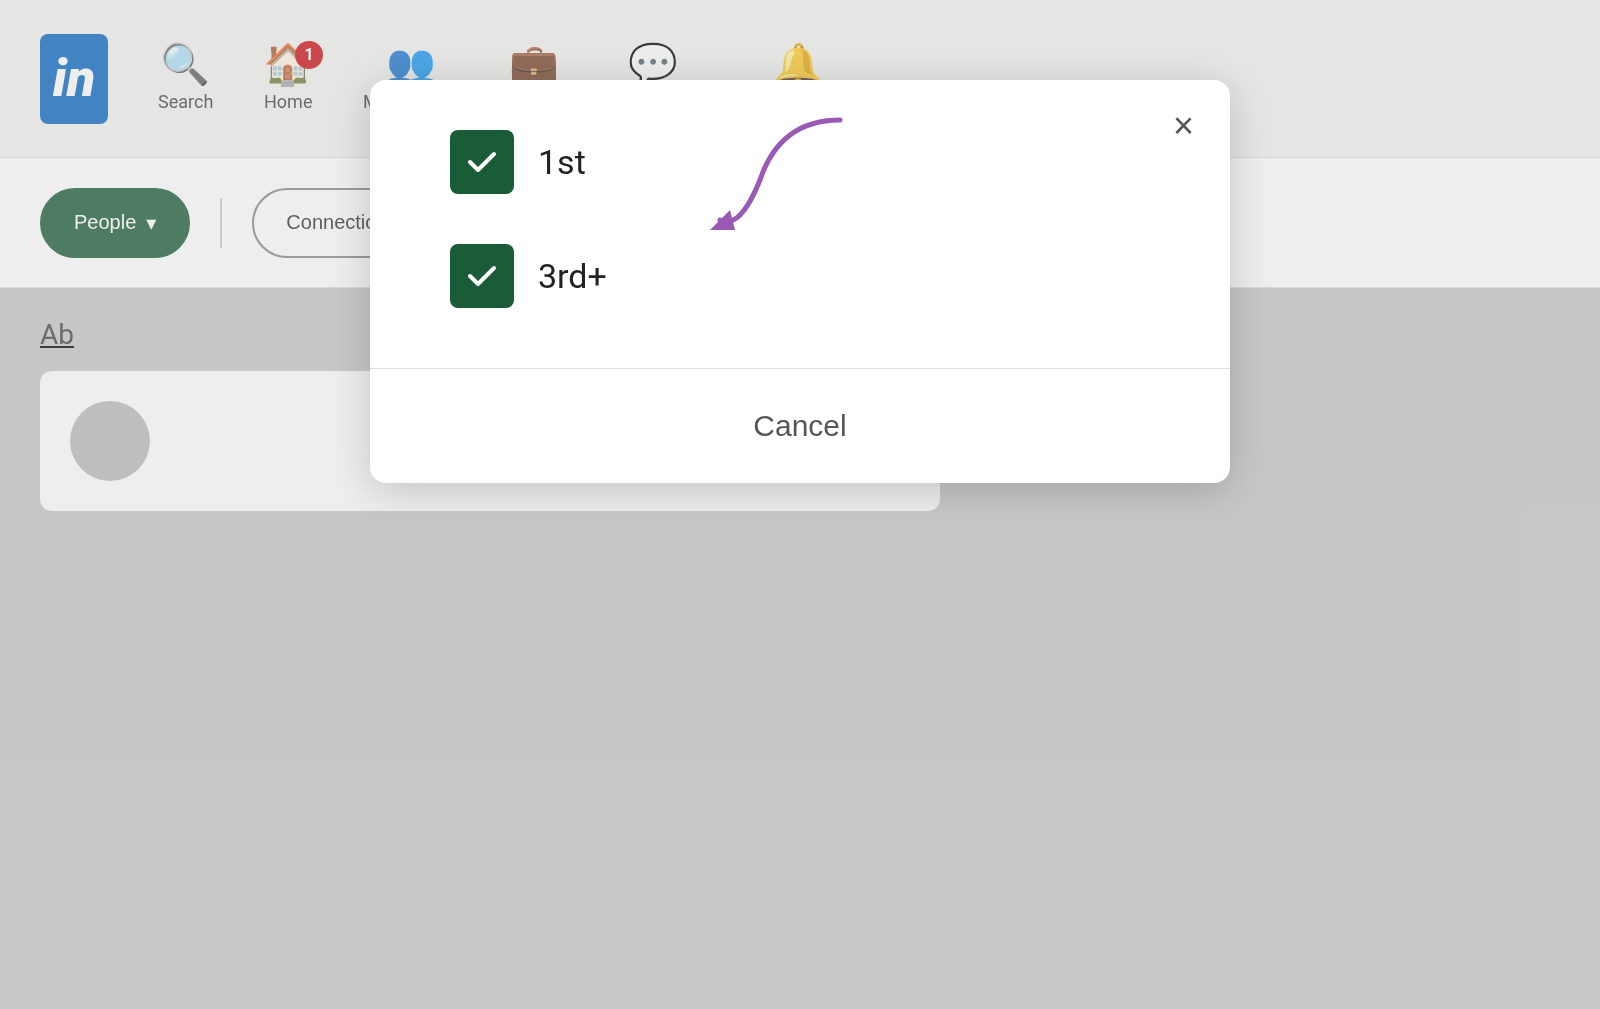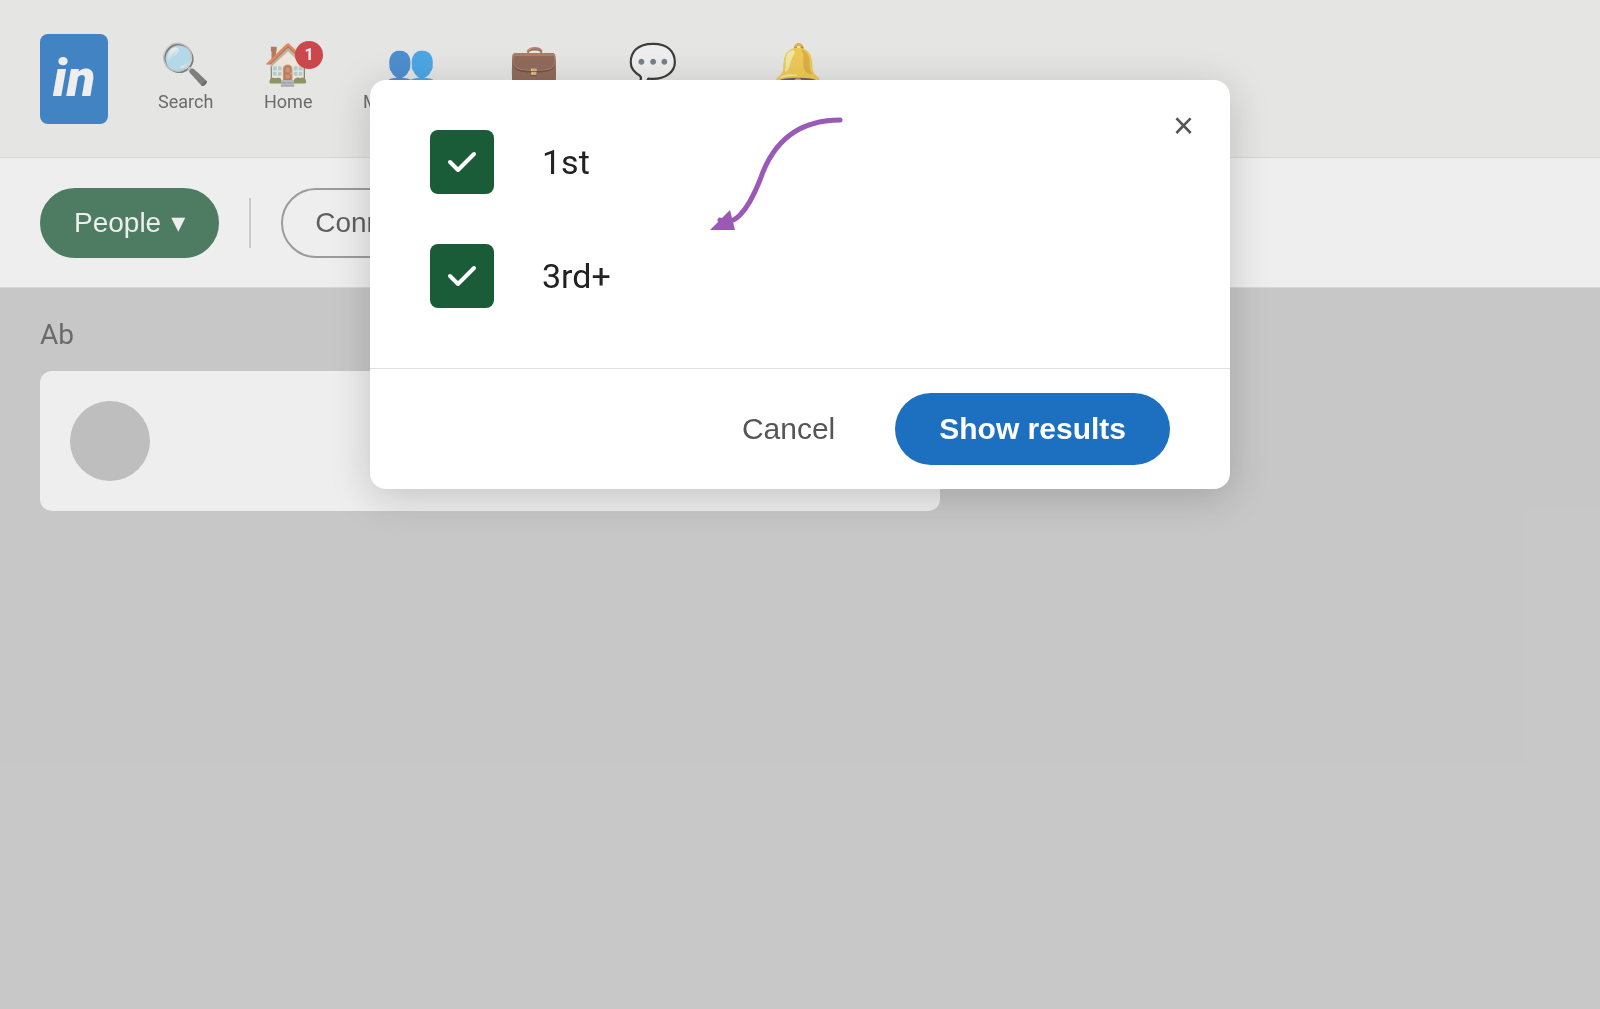--- a/index.html
+++ b/index.html
@@ -88,21 +88,21 @@
       position: relative;
       z-index: 2;
     }
 
     .filter-btn {
       height: 70px;
       padding: 0 32px;
       border-radius: 50px;
       border: 2px solid #ccc;
       background: white;
-      font-size: 28px;
+      font-size: 20px;
       font-weight: 500;
       cursor: pointer;
       display: flex;
       align-items: center;
       gap: 10px;
       color: #333;
     }
     .filter-btn.active {
       background: #1a5c38;
       color: white;
@@ -119,20 +119,21 @@
       height: 50px;
       background: #ccc;
     }
 
     
     .main-content {
       background: #c8c8c8;
       height: calc(1009px - 158px - 130px);
       position: relative;
       padding: 30px 40px;
+      text-decoration: underline;
     }
 
     .about-text {
       font-size: 28px;
       color: #444;
       margin-bottom: 20px;
     }
 
     
     .result-card {
@@ -203,22 +204,23 @@
       color: #555;
       cursor: pointer;
       background: none;
       border: none;
       line-height: 1;
     }
 
     .checkbox-item {
       display: flex;
       align-items: center;
-      gap: 48px;
+      gap: 24px;
       margin-bottom: 50px;
+      margin-left: 20px;
     }
     .checkbox-item:last-child {
       margin-bottom: 20px;
     }
 
     .checkbox-box {
       width: 64px;
       height: 64px;
       background: #1a5c38;
       border-radius: 8px;
@@ -234,25 +236,26 @@
     }
 
     .checkbox-label {
       font-size: 34px;
       color: #222;
       font-weight: 400;
     }
 
     .modal-footer {
       border-top: 1px solid #e0e0e0;
-      padding: 24px 60px;
+      padding: 40px 60px;
       display: flex;
       align-items: center;
       justify-content: flex-end;
-      gap: 60px;
+      gap: 28px;
+      flex-direction: column;
     }
 
     .cancel-btn {
       background: none;
       border: none;
       font-size: 30px;
       color: #555;
       cursor: pointer;
       font-weight: 500;
     }
@@ -381,15 +384,14 @@
         <svg viewBox="0 0 36 36" fill="none" xmlns="http://www.w3.org/2000/svg">
           <polyline points="6,18 14,26 30,10" stroke="white" stroke-width="4" stroke-linecap="round" stroke-linejoin="round"></polyline>
         </svg>
       </div>
       <span class="checkbox-label">3rd+</span>
     </div>
   </div>
 
   <div class="modal-footer">
     <button class="cancel-btn">Cancel</button>
-    <button class="show-results-btn">Show results</button>
   </div>
 </div>
 
 </body></html>

